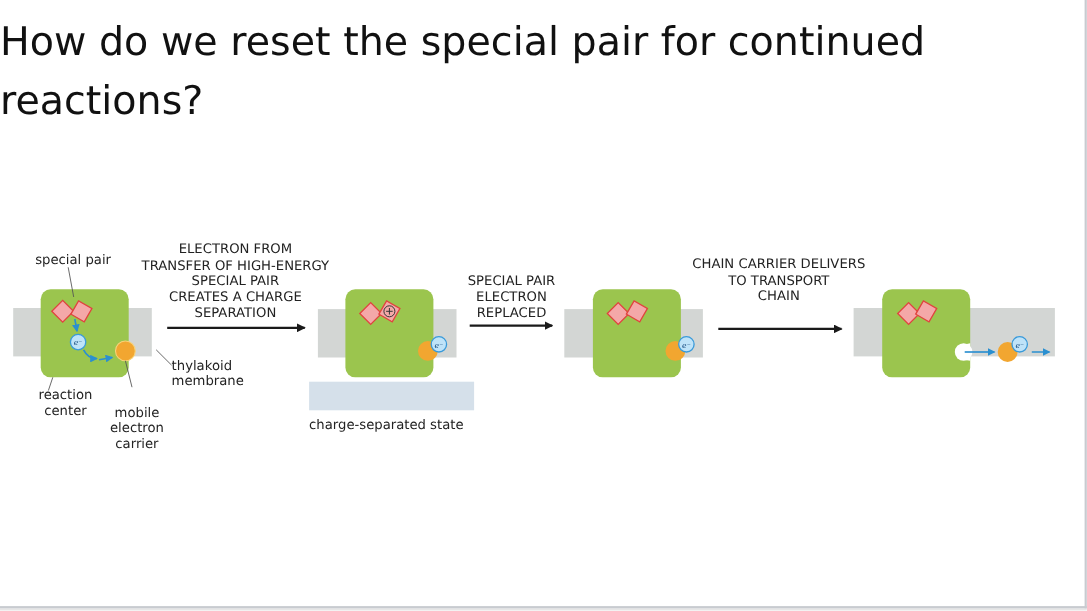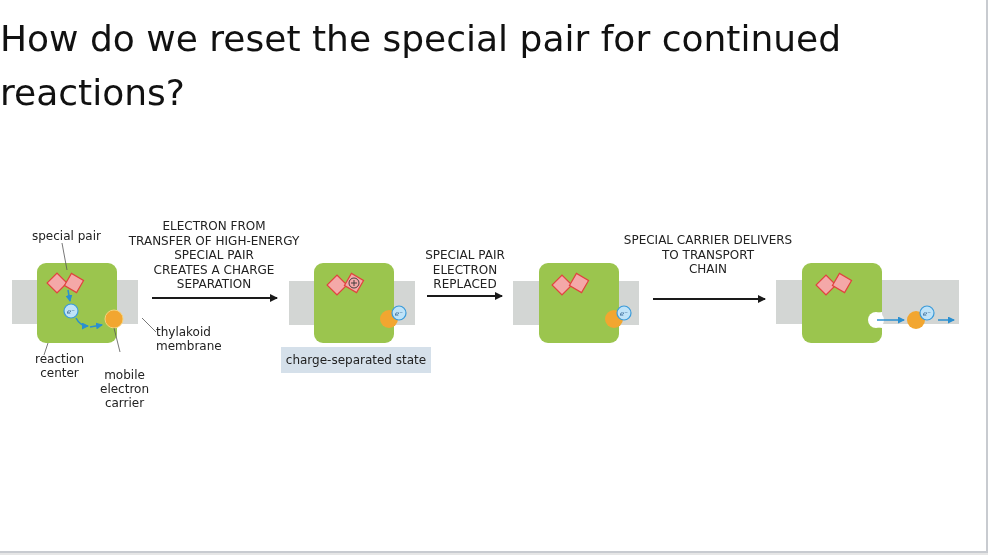--- a/index.html
+++ b/index.html
@@ -2,21 +2,21 @@
 <html><head>
 <meta charset="utf-8">
 <style>
   html, body { margin:0; padding:0; }
   body { width:988px; height:555px; background:#e6e6e6; position:relative; overflow:hidden; font-family:"Liberation Sans", sans-serif; }
   .slide { position:absolute; left:0; top:0; width:986px; height:551px; background:#ffffff; border-right:2px solid #c8cbd0; border-bottom:2px solid #c8cbd0; }
   .title { position:absolute; left:0; top:12px; width:986px; text-align:left; font-family:"DejaVu Sans", sans-serif; font-size:36px; line-height:54px; color:#111; }
   .lbl { position:absolute; font-family:"DejaVu Sans", sans-serif; font-size:12px; line-height:14px; color:#222; text-align:center; white-space:nowrap; }
   .step { position:absolute; font-family:"DejaVu Sans", sans-serif; font-size:12px; line-height:14.5px; color:#222; text-align:center; white-space:nowrap; }
   .css-box { position:absolute; left:281px; top:347px; width:150px; height:26px; background:#d5e0ea; }
-  .css-box span { display:block; text-align:center; font-family:"DejaVu Sans", sans-serif; font-size:12px; line-height:26px; color:#222; }
+  .css-box span { display:block; text-align:left; font-family:"DejaVu Sans", sans-serif; font-size:12px; line-height:26px; color:#222;margin-top:26px; }
   svg { position:absolute; left:0; top:0; }
 </style>
 </head>
 <body>
 
 <div class="slide">
 
   <div class="title">
     <div>How do we reset the special pair for continued</div>
     <div>reactions?</div>
@@ -133,21 +133,21 @@
     <div>SPECIAL PAIR</div>
     <div>CREATES A CHARGE</div>
     <div>SEPARATION</div>
   </div>
   <div class="step" style="left:418px; top:248px; width:94px;">
     <div>SPECIAL PAIR</div>
     <div>ELECTRON</div>
     <div>REPLACED</div>
   </div>
   <div class="step" style="left:622px; top:233px; width:172px;">
-    <div>SPECIAL CARRIER DELIVERS</div>
+    <div>CHAIN CARRIER DELIVERS</div>
     <div>TO TRANSPORT</div>
     <div>CHAIN</div>
   </div>
 
   <div class="css-box">
     <span>charge-separated state</span>
   </div>
 
 </div>
 

